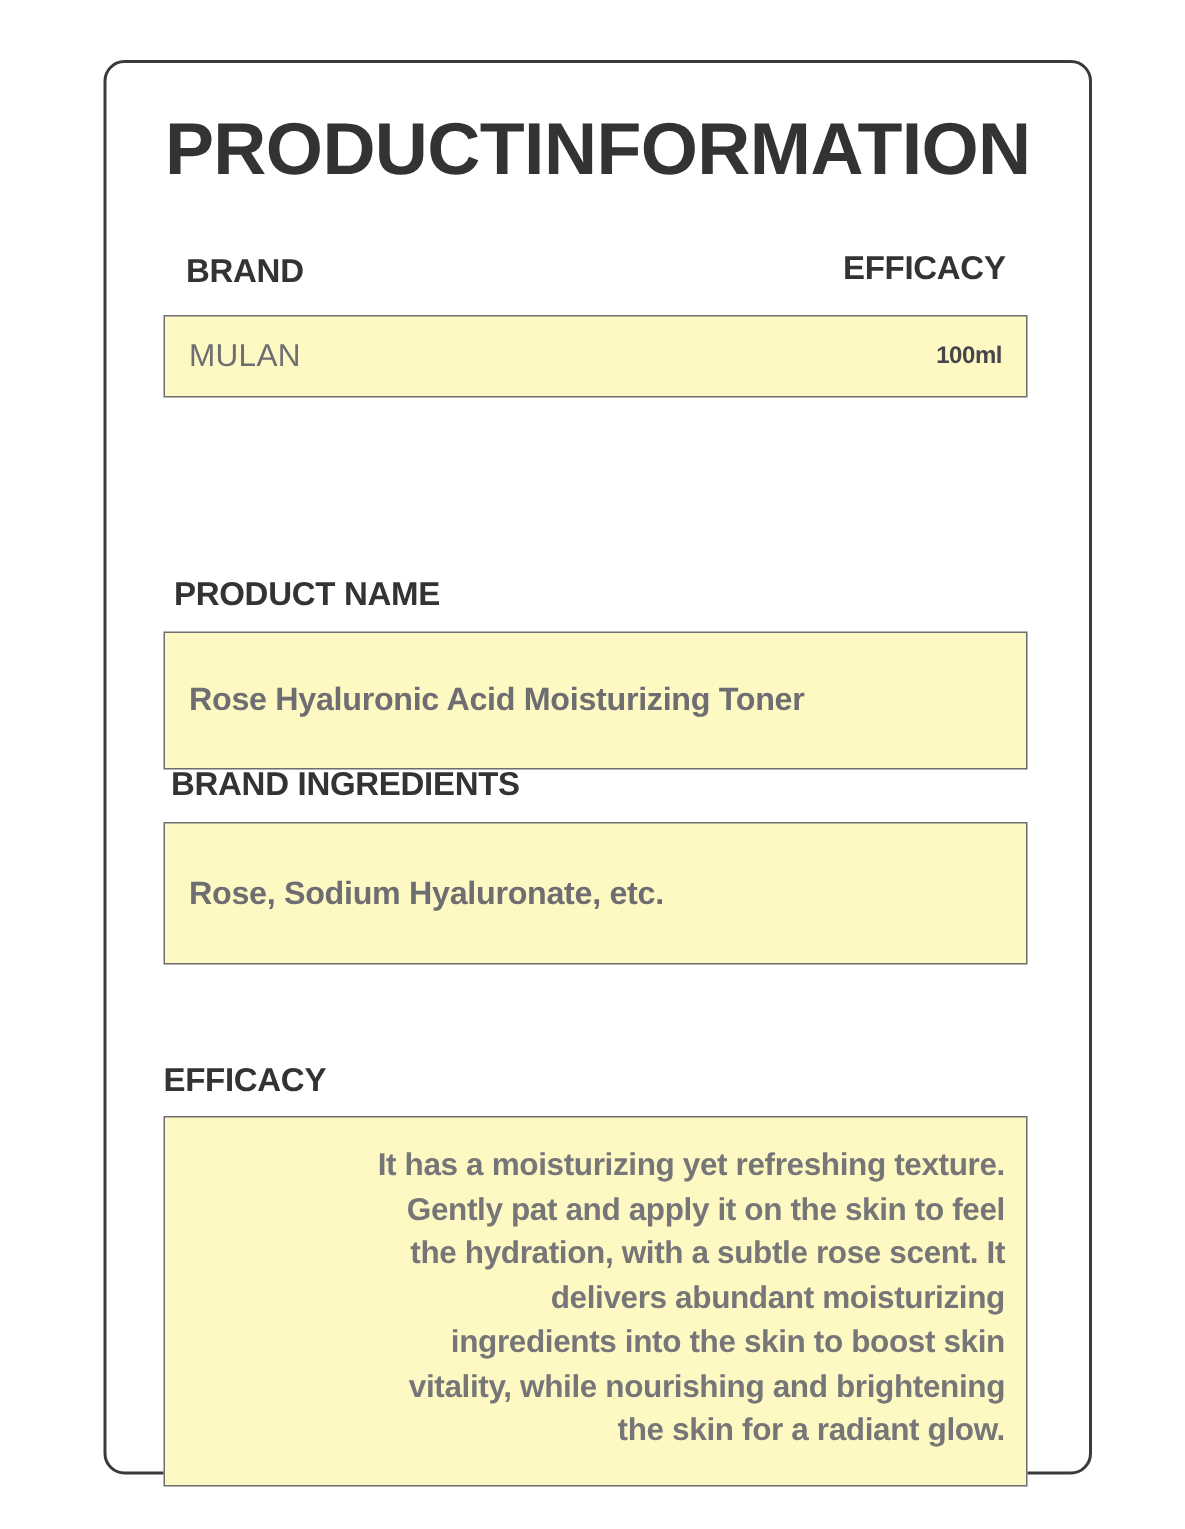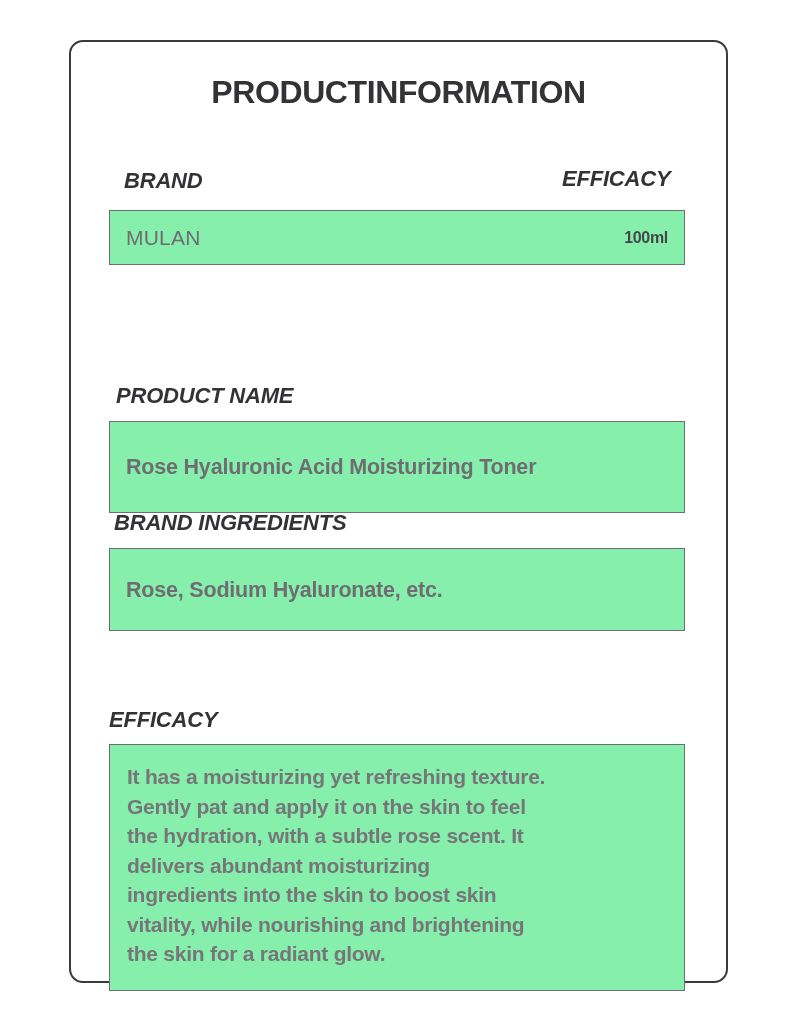--- a/index.html
+++ b/index.html
@@ -30,21 +30,21 @@
     background: #ffffff;
   }
 
   
   .page-title {
     position: absolute;
     left: 0;
     top: 34px;
     width: 100%;
     text-align: center;
-    font-size: 32px;
+    font-size: 49px;
     font-weight: 700;
     letter-spacing: -0.4px;
     color: #333336;
     line-height: 1;
   }
 
   
   .field {
     position: absolute;
     left: 38px;
@@ -52,27 +52,26 @@
   }
 
   .field-label {
     font-size: 22px;
     font-weight: 700;
     color: #333336;
     letter-spacing: -0.2px;
     line-height: 1;
     margin-bottom: 0;
     display: block;
-    font-style: italic;
   }
 
   .field-box {
     box-sizing: border-box;
     border: 1.6px solid #6e6e72;
-    background: #86efac;
+    background: #fef9c3;
     display: block;
   }
 
   .field-value {
     font-size: 21px;
     font-weight: 700;
     color: #6e6e72;
     letter-spacing: -0.2px;
     display: block;
   }
@@ -133,39 +132,40 @@
     top: 50%;
     transform: translateY(-50%);
     font-size: 21.5px;
   }
 
   
   .row-ing { top: 470px; }
   .row-ing .field-label { margin-left: 5px; }
   .row-ing .field-box {
     margin-top: 14px;
-    height: 83px;
+    height: 95px;
     position: relative;
   }
   .row-ing .field-value {
     position: absolute;
     left: 16px;
     top: 50%;
     transform: translateY(-50%);
     font-size: 21.5px;
   }
 
   
   .row-eff { top: 643px; margin-top: 24px; }
   .row-eff .field-label { margin-left: 0px; }
   .row-eff .field-box {
     margin-top: 13px;
     height: 247px;
     position: relative;
-    padding: 17px 2px 0 17px;
+    padding: 17px 14px 0 17px;
+    text-align: right;
   }
   .row-eff .field-value {
     font-size: 21px;
     font-weight: 700;
     color: #767679;
     line-height: 29.5px;
     letter-spacing: -0.25px;
     white-space: pre-line;
   }
 </style>

